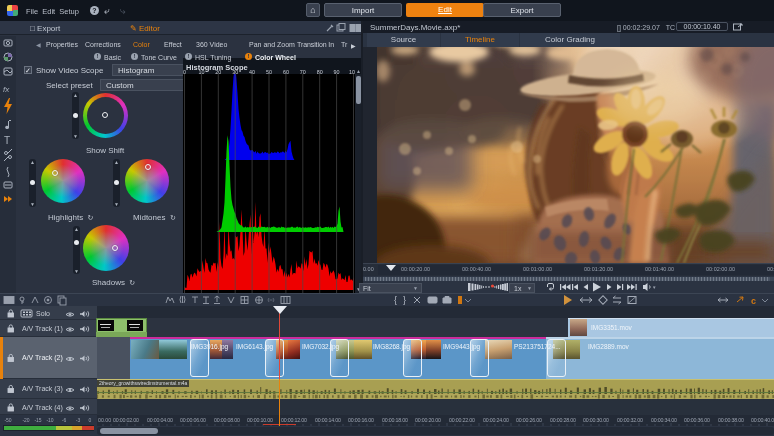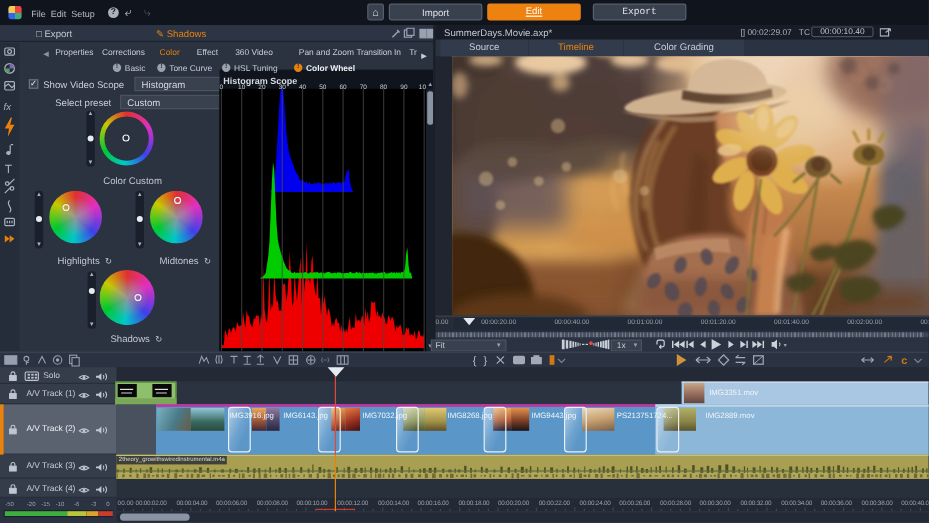--- a/index.html
+++ b/index.html
@@ -29,27 +29,27 @@
 <div class="abs" style="left:0;top:0;width:774px;height:21px;background:#10151d;"></div>
 <div class="abs" style="left:7px;top:5px;width:11px;height:11px;background:conic-gradient(#e44 0 90deg,#4a7 90deg 180deg,#36e 180deg 270deg,#ec5 270deg);border-radius:2px;"></div>
 <div class="abs" style="left:26px;top:6.5px;color:#b9bfca;font-size:7.5px;white-space:nowrap;">File&nbsp;&nbsp;Edit&nbsp;&nbsp;Setup</div>
 <div class="abs" style="left:90px;top:6px;width:9px;height:9px;border-radius:50%;background:#aab2be;color:#10151d;font-size:7px;font-weight:bold;text-align:center;line-height:9px;">?</div>
 <div class="abs" style="left:104px;top:5px;color:#b9bfca;font-size:10px;">⤶</div>
 <div class="abs" style="left:120px;top:5px;color:#4a5260;font-size:10px;">⤷</div>
 
 <div class="abs" style="left:306px;top:3px;width:14px;height:14px;background:#39404e;border:1px solid #555d6b;border-radius:2px;color:#dfe3ea;font-size:9px;text-align:center;line-height:13px;">⌂</div>
 <div class="abs" style="left:324px;top:3px;width:78px;height:14px;background:#39404e;border:1px solid #59616f;border-radius:2px;color:#dfe3ea;font-size:8px;text-align:center;line-height:13px;">Import</div>
 <div class="abs" style="left:406px;top:3px;width:78px;height:14px;background:#ee8210;border-radius:2px;color:#fff;font-size:8px;text-align:center;line-height:14px;text-decoration:underline;">Edit</div>
-<div class="abs" style="left:494px;top:3px;width:78px;height:14px;background:#39404e;border:1px solid #59616f;border-radius:2px;color:#dfe3ea;font-size:8px;text-align:center;line-height:13px;font-family:Liberation Mono, monospace;">Export</div>
+<div class="abs" style="left:483px;top:3px;width:78px;height:14px;background:#39404e;border:1px solid #59616f;border-radius:2px;color:#dfe3ea;font-size:8px;text-align:center;line-height:13px;">Export</div>
 
 <div class="abs" style="left:0;top:21px;width:363px;height:272px;background:#2b3240;"></div>
 
 <div class="abs" style="left:0;top:21px;width:363px;height:14px;background:#2d3545;border-bottom:1px solid #1c222c;"></div>
 <div class="abs txt" style="left:30px;top:24px;color:#c2c8d2;">□ Export</div>
-<div class="abs orange" style="left:130px;top:24px;font-size:8px;">✎ Shadows</div>
+<div class="abs orange" style="left:130px;top:24px;font-size:8px;">✎ Editor</div>
 <svg class="abs" style="left:326px;top:23px;" width="36" height="10" viewBox="0 0 36 10">
 <g stroke="#9aa2af" fill="none">
 <path d="M1 8 L6 3 M5 2 L7 4" stroke-width="1.2"></path>
 <rect x="11" y="2" width="6" height="6"></rect>
         <rect x="13" y="0.5" width="6" height="6" fill="#2d3545"></rect>
 <rect x="24" y="1.5" width="5" height="7" fill="#9aa2af"></rect>
         <rect x="30" y="1.5" width="5" height="7" fill="#9aa2af"></rect>
 </g>
     </svg>
 
@@ -161,21 +161,21 @@
 <div class="abs" style="left:356px;top:286px;color:#9aa2af;font-size:5px;">▼</div>
 
 <div class="vslider" style="left:72px;top:92px;height:47px;">
       <div class="up">▲</div>
       <div class="dn">▼</div>
       <div class="knob" style="top:21px;"></div>
     </div>
 <div class="cwheel" style="left:83px;top:93px;width:45px;height:45px;background:conic-gradient(from 0deg,#e03030,#e030c0 60deg,#4040e8 130deg,#00c8c8 185deg,#00c830 240deg,#c8c800 305deg,#e03030 360deg);"></div>
 <div class="abs" style="left:87px;top:97px;width:37px;height:37px;border-radius:50%;background:#2b3240;"></div>
 <div class="wmark" style="left:102px;top:112px;"></div>
-<div class="wlabel" style="left:86px;top:146px;">Color Custom</div>
+<div class="wlabel" style="left:86px;top:146px;">Show Shift</div>
 
 <div class="vslider" style="left:29px;top:159px;height:48px;">
       <div class="up">▲</div>
       <div class="dn">▼</div>
       <div class="knob" style="top:21px;"></div>
     </div>
 <div class="cwheel" style="left:41px;top:159px;width:44px;height:44px;"></div>
 <div class="wmark" style="left:52px;top:170px;"></div>
 <div class="wlabel" style="left:48px;top:213px;">Highlights &nbsp;<span style="font-size:7px;">↻</span></div>
 

